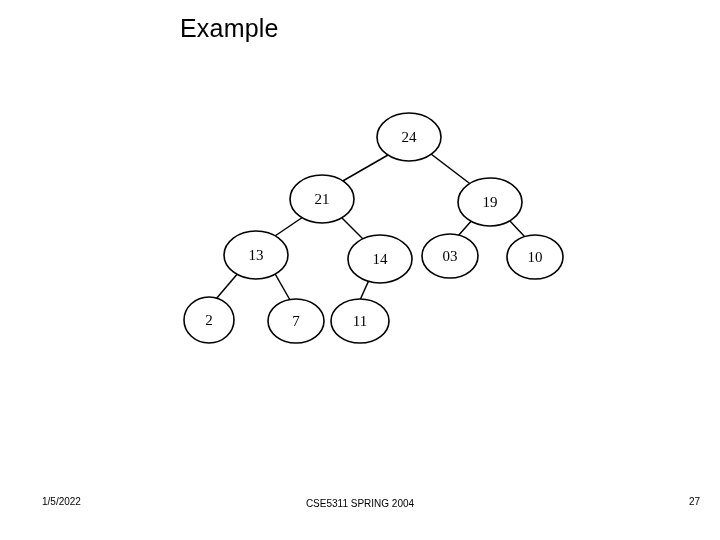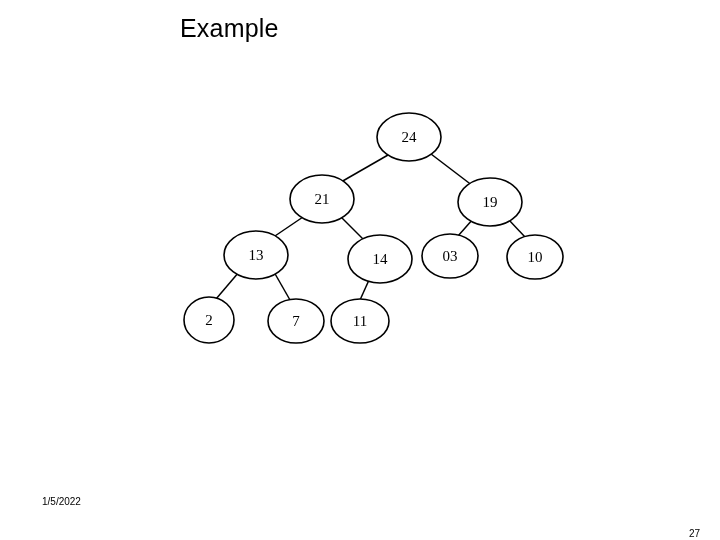--- a/index.html
+++ b/index.html
@@ -61,21 +61,20 @@
     top: 496px;
     width: 720px;
     text-align: center;
     line-height: 16px;
   }
   #footer-page {
     left: 0;
     top: 496px;
     width: 700px;
     text-align: right;
-    margin-top: 32px;
   }
 </style>
 </head>
 <body>
 
 <div id="slide">
 
   <div id="slide-title">Example</div>
 
   <svg id="tree-canvas" viewBox="0 0 720 540">
@@ -130,17 +129,18 @@
         <g>
           <ellipse cx="360" cy="321" rx="29" ry="22" class="tree-node-shape"></ellipse>
           <text x="360" y="321" text-anchor="middle" dominant-baseline="central" class="tree-node-label">11</text>
         </g>
       </g>
   </svg>
 
   <div class="footer-text" id="footer-date">1/5/2022</div>
 
   <div class="footer-text" id="footer-center">
+    <div>CSE5311 SPRING 2004</div>
   </div>
 
   <div class="footer-text" id="footer-page">27</div>
 
 </div>
 
 </body></html>

